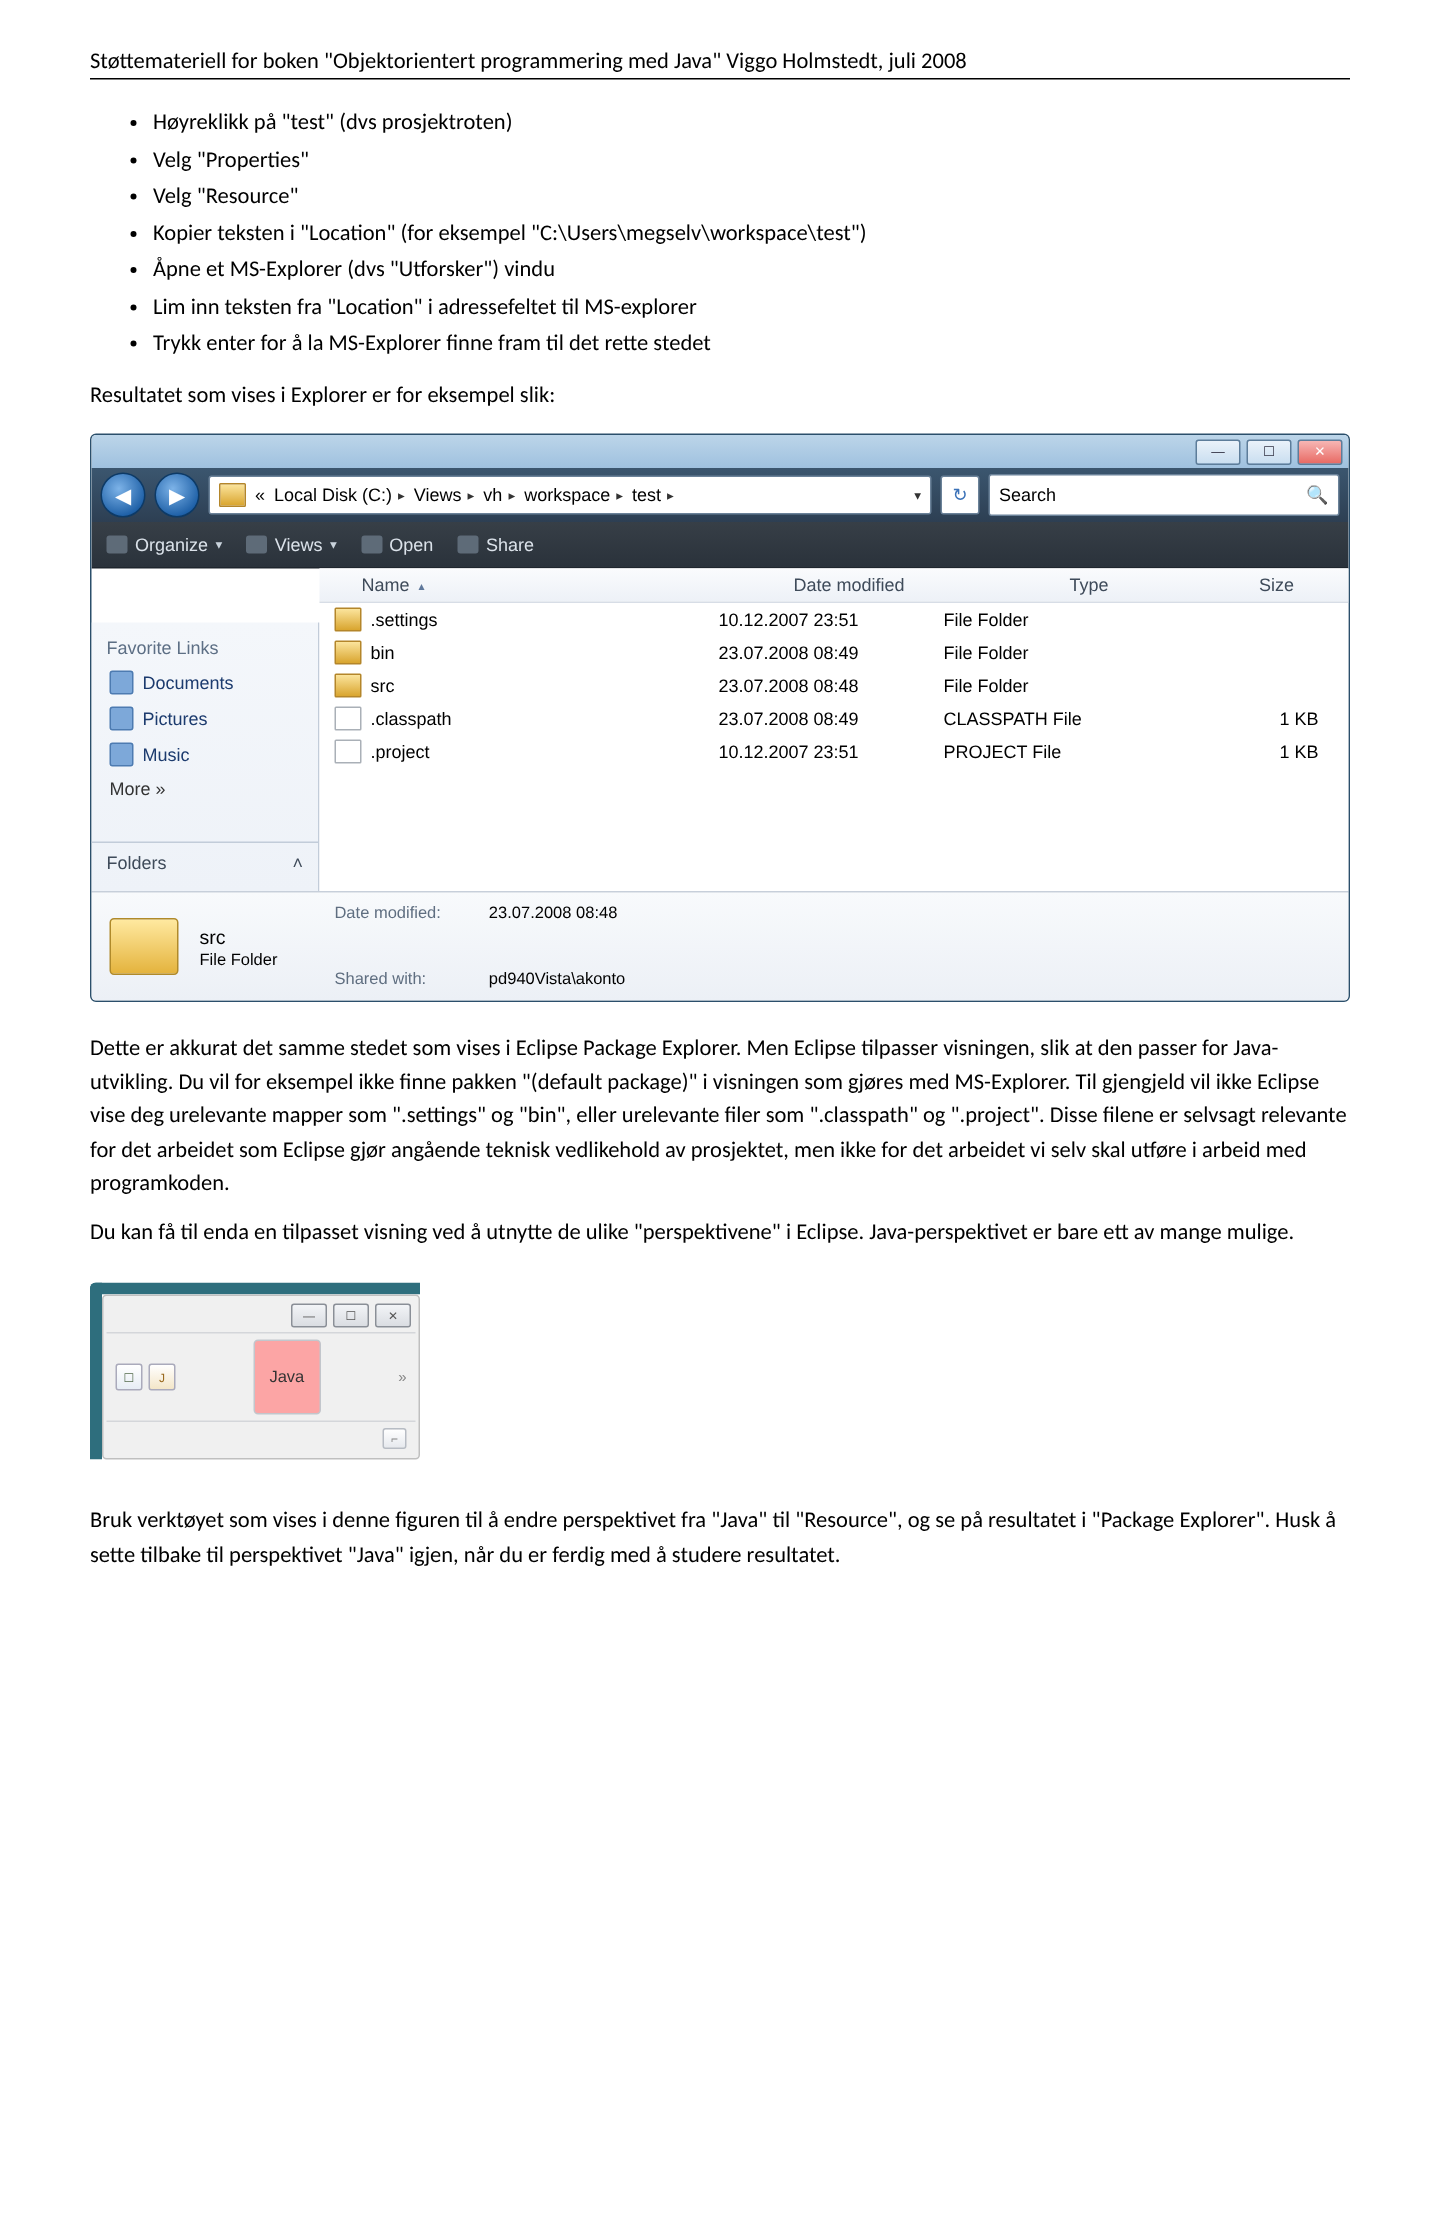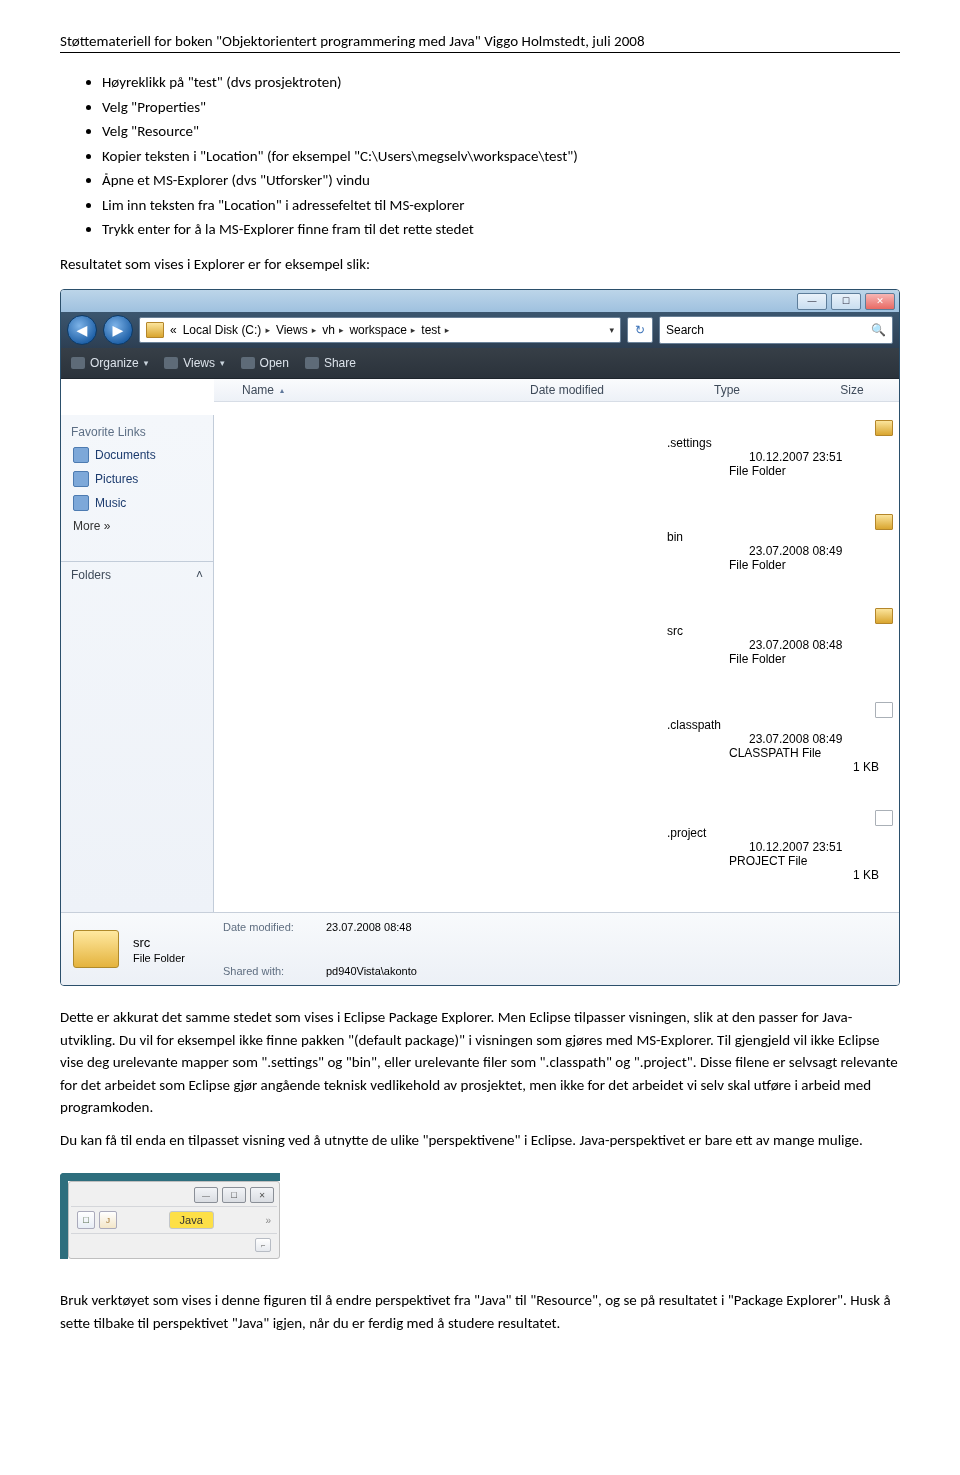--- a/index.html
+++ b/index.html
@@ -191,24 +191,23 @@
     text-align: center;
   }
   .col-name { width: 250px; padding-left: 28px; display:flex; align-items:center; gap:6px;}
   .col-dm { width: 150px; }
   .col-type { width: 170px; }
   .col-size { width: 80px; }
   .sort-caret { font-size: 8px; color: #5f789b; }
 
   .filerow {
     display: flex;
-    align-items: flex-end;
-    padding: 18px 0;
+    align-items: center;
+    padding: 3px 0;
     color: #000;
-    flex-direction: column;
   }
   .file-ico {
     width: 16px; height: 14px;
     margin: 0 6px 0 10px;
     background: linear-gradient(#fbe49c, #d9a52f);
     border: 1px solid #b4862a;
     border-radius: 1px;
     flex-shrink: 0;
   }
   .file-ico.doc {
@@ -288,22 +287,22 @@
     background: linear-gradient(#fff, #e7edf5);
     display: flex;
     align-items: center;
     justify-content: center;
     font-size: 8px;
     color: #566d4f;
   }
   .mini-tab {
     border: 1px solid #c2c6cc;
     border-radius: 3px;
-    padding: 2px 10px;
-    background: #fde047;
+    padding: 18px 10px;
+    background: #fca5a5;
     font-size: 11px;
     color: #333;
   }
   .mini-sub {
     display: flex;
     justify-content: flex-end;
     padding: 4px 6px;
   }
   .mini-hook {
     width: 14px; height: 12px;

